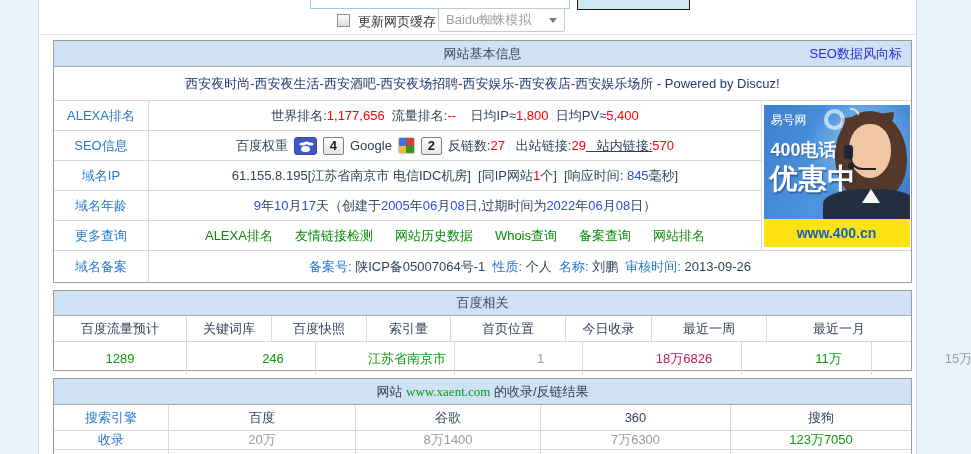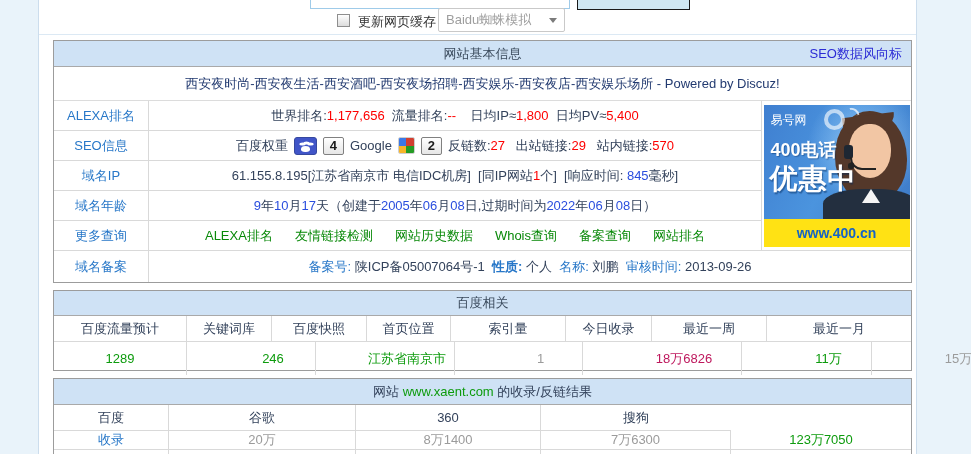--- a/index.html
+++ b/index.html
@@ -206,21 +206,21 @@
           </span>
         <span class="num-box" data-bind="basic.rows.seo.baidu_weight_value">4</span>
         <span data-bind="basic.rows.seo.google_label">Google</span>
         <span class="g-icon">
             <i class="g-b"></i>
             <i class="g-r"></i>
             <i class="g-y"></i>
             <i class="g-g"></i>
           </span>
         <span class="num-box" data-bind="basic.rows.seo.google_pr_value">2</span>
-        <span data-bind-segments="basic.rows.seo.segments"><span style="color: rgb(51, 66, 91);">反链数:</span><span style="color: rgb(254, 0, 0);">27</span><span style="color: rgb(51, 66, 91);">   出站链接:</span><span style="color: rgb(254, 0, 0);">29</span><span style="color: rgb(51, 66, 91);">   站内链接:</span><span style="color: rgb(254, 0, 0); text-align: center;">570</span></span>
+        <span data-bind-segments="basic.rows.seo.segments"><span style="color: rgb(51, 66, 91);">反链数:</span><span style="color: rgb(254, 0, 0);">27</span><span style="color: rgb(51, 66, 91);">   出站链接:</span><span style="color: rgb(254, 0, 0);">29</span><span style="color: rgb(51, 66, 91); text-decoration: underline;">   站内链接:</span><span style="color: rgb(254, 0, 0); text-align: center;">570</span></span>
       </div>
 
       <div class="ig-cell ig-label" data-bind="basic.rows.ip.label">域名IP</div>
       <div class="ig-cell ig-content" data-bind-segments="basic.rows.ip.segments">
           <span style="color: rgb(51, 66, 91);">61.155.8.195[江苏省南京市 电信IDC机房]  [同IP网站</span>
           <span style="color: rgb(254, 0, 0);">1</span>
           <span style="color: rgb(51, 66, 91);">个]  [响应时间: </span>
           <span style="color: rgb(42, 78, 222);">845</span>
           <span style="color: rgb(51, 66, 91);">毫秒]</span>
         </div>
@@ -254,61 +254,62 @@
         <a class="more-link" data-bind="basic.rows.more.links.2">网站历史数据</a>
         <a class="more-link" data-bind="basic.rows.more.links.3">Whois查询</a>
         <a class="more-link" data-bind="basic.rows.more.links.4">备案查询</a>
         <a class="more-link" data-bind="basic.rows.more.links.5">网站排名</a>
       </div>
 
       <div class="ig-cell ig-label ig-last" data-bind="basic.rows.beian.label">域名备案</div>
       <div class="ig-cell ig-content ig-span2 ig-last" data-bind-segments="basic.rows.beian.segments">
           <span style="color: rgb(39, 119, 200);">备案号: </span>
           <span style="color: rgb(51, 66, 91);">陕ICP备05007064号-1</span>
-          <span style="color: rgb(39, 119, 200); font-weight: bold;">  性质: </span>
+          <span style="color: rgb(39, 119, 200);">  性质: </span>
           <span style="color: rgb(51, 66, 91);">个人</span>
           <span style="color: rgb(39, 119, 200);">  名称: </span>
           <span style="color: rgb(51, 66, 91);">刘鹏</span>
           <span style="color: rgb(39, 119, 200);">  审核时间: </span>
           <span style="color: rgb(51, 66, 91);">2013-09-26</span>
         </div>
     </div>
   </div>
 
   <div class="panel panel-baidu">
     <div class="panel-header">
       <span data-bind="baidu.title">百度相关</span>
     </div>
     <div class="row8 hdr-row b-hdr">
       <div data-bind="baidu.columns.0">百度流量预计</div>
       <div data-bind="baidu.columns.1">关键词库</div>
       <div data-bind="baidu.columns.2">百度快照</div>
+      <div data-bind="baidu.columns.4">索引量</div>
       <div data-bind="baidu.columns.3">首页位置</div>
-      <div data-bind="baidu.columns.4">索引量</div>
       <div data-bind="baidu.columns.5">今日收录</div>
       <div data-bind="baidu.columns.6">最近一周</div>
       <div data-bind="baidu.columns.7">最近一月</div>
     </div>
     <div class="row8 b-val">
       <div data-bind="baidu.values.0" style="color: rgb(13, 155, 13);">1289</div>
       <div data-bind="baidu.values.1" style="color: rgb(13, 155, 13);">246</div>
       <div data-bind="baidu.values.2" style="color: rgb(13, 155, 13);">江苏省南京市</div>
       <div data-bind="baidu.values.3" style="color: rgb(155, 155, 155);">1</div>
       <div data-bind="baidu.values.4" style="color: #be185d;">18万6826</div>
       <div data-bind="baidu.values.5" style="color: rgb(13, 155, 13);">11万</div>
       <div data-bind="baidu.values.6" style="color: rgb(155, 155, 155);">15万1000</div>
       <div data-bind="baidu.values.7" style="color: rgb(13, 155, 13);">24万3000</div>
     </div>
   </div>
 
   <div class="panel panel-result">
     <div class="panel-header">
-      <span data-bind-segments="result.title_segments"><span style="color: rgb(51, 66, 91);">网站 </span><span style="color: rgb(13, 155, 13);">www.xaent.com</span><span style="color: rgb(51, 66, 91);"> 的收录/反链结果</span></span>
+      <span data-bind-segments="result.title_segments"><span style="color: rgb(51, 66, 91);">网站 </span><span style="color: rgb(13, 155, 13); font-family: Liberation Serif, serif;">www.xaent.com</span><span style="color: rgb(51, 66, 91);"> 的收录/反链结果</span></span>
     </div>
     <div class="row5 hdr-row r-hdr">
+      <div class="lbl-blue" data-bind="result.columns.0">搜索引擎</div>
       <div data-bind="result.columns.1">百度</div>
       <div data-bind="result.columns.2">谷歌</div>
       <div data-bind="result.columns.3">360</div>
       <div data-bind="result.columns.4">搜狗</div>
     </div>
     <div class="row5 hdr-row r-val">
       <div class="lbl-blue" data-bind="result.row_label">收录</div>
       <div data-bind="result.values.0" style="color: rgb(155, 155, 155);">20万</div>
       <div data-bind="result.values.1" style="color: rgb(155, 155, 155);">8万1400</div>
       <div data-bind="result.values.2" style="color: rgb(155, 155, 155);">7万6300</div>

